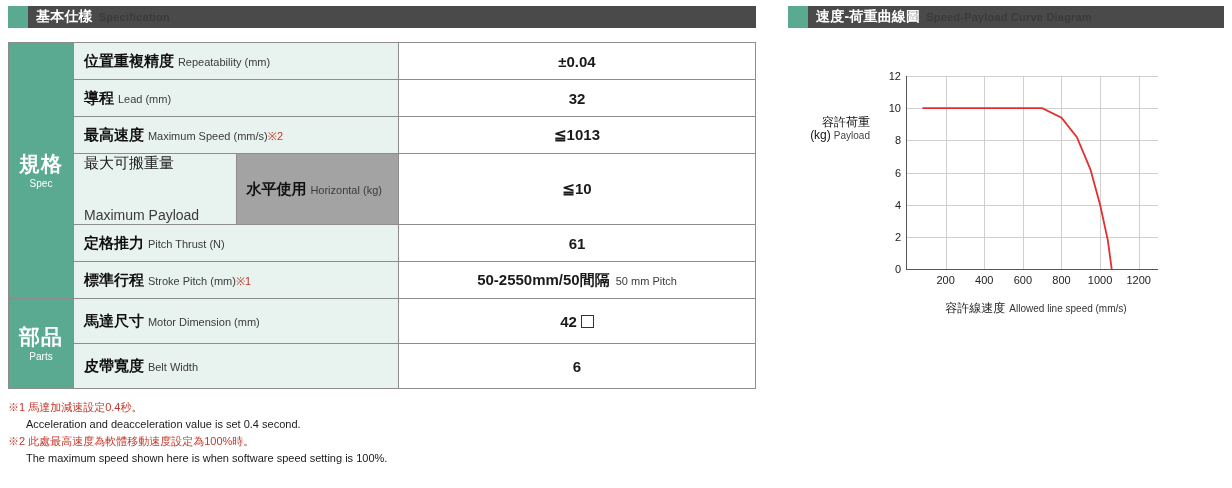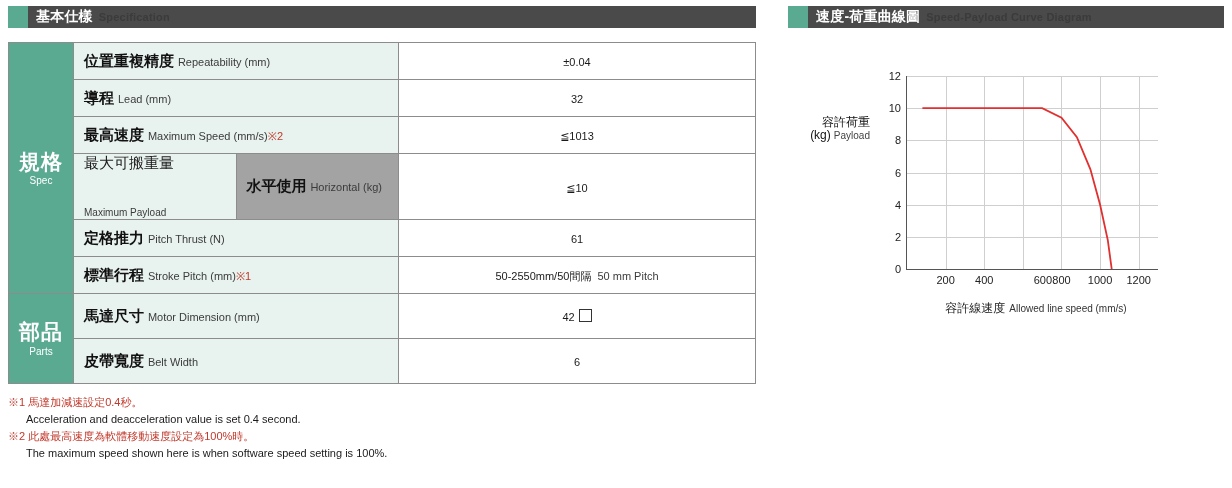--- a/index.html
+++ b/index.html
@@ -61,25 +61,25 @@
     background:#a3a3a3;
     width:162px;
   }
   td.valuecell{
     text-align:center;
     background:#ffffff;
   }
   .cn{font-size:15px;color:#111;font-weight:bold;}
   .en{font-size:11px;color:#3b3b3b;}
   .mark{color:#c0392b;font-size:11px;}
-  .val-lg{font-size:11px;}
+  .val-lg{font-size:15px;font-weight:bold;}
   .val-note{font-size:11px;color:#3b3b3b;margin-left:6px;}
   .sq{display:inline-block;width:11px;height:11px;border:1px solid #333;margin-left:4px;vertical-align:-1px;}
   .twoline .l1{display:block;font-size:15px;line-height:1.15;}
-  .twoline .l2{display:block;font-size:10px;color:#3b3b3b;line-height:1.2;margin-top:36px;}
+  .twoline .l2{display:block;font-size:14px;color:#3b3b3b;line-height:1.2;margin-top:36px;}
   
   #footnotes{
     margin-top:10px;font-size:11px;line-height:1.55;
   }
   .fn-cn{color:#c0392b;}
   .fn-en{color:#1a1a1a;margin-left:18px;}
   
   #right-panel{
     position:absolute;left:788px;top:6px;width:436px;
   }
@@ -252,21 +252,21 @@
       <span class="cncol">(kg)</span>
       <span class="encol">Payload</span>
     </div>
 
     <div id="plot">
         <div class="gridv" style="left: 38.6154px;"></div>
         <div class="xtick" style="left: 38.6154px;">200</div>
         <div class="gridv" style="left: 77.2308px;"></div>
         <div class="xtick" style="left: 77.2308px;">400</div>
         <div class="gridv" style="left: 115.846px;"></div>
-        <div class="xtick" style="left: 115.846px; padding-left: 40px;">600</div>
+        <div class="xtick" style="left: 115.846px;">600</div>
         <div class="gridv" style="left: 154.462px;"></div>
         <div class="xtick" style="left: 154.462px;">800</div>
         <div class="gridv" style="left: 193.077px;"></div>
         <div class="xtick" style="left: 193.077px;">1000</div>
         <div class="gridv" style="left: 231.692px;"></div>
         <div class="xtick" style="left: 231.692px;">1200</div>
         <div class="ytick" style="top: 193px;">0</div>
         <div class="gridh" style="top: 160.833px;"></div>
         <div class="ytick" style="top: 160.833px;">2</div>
         <div class="gridh" style="top: 128.667px;"></div>

